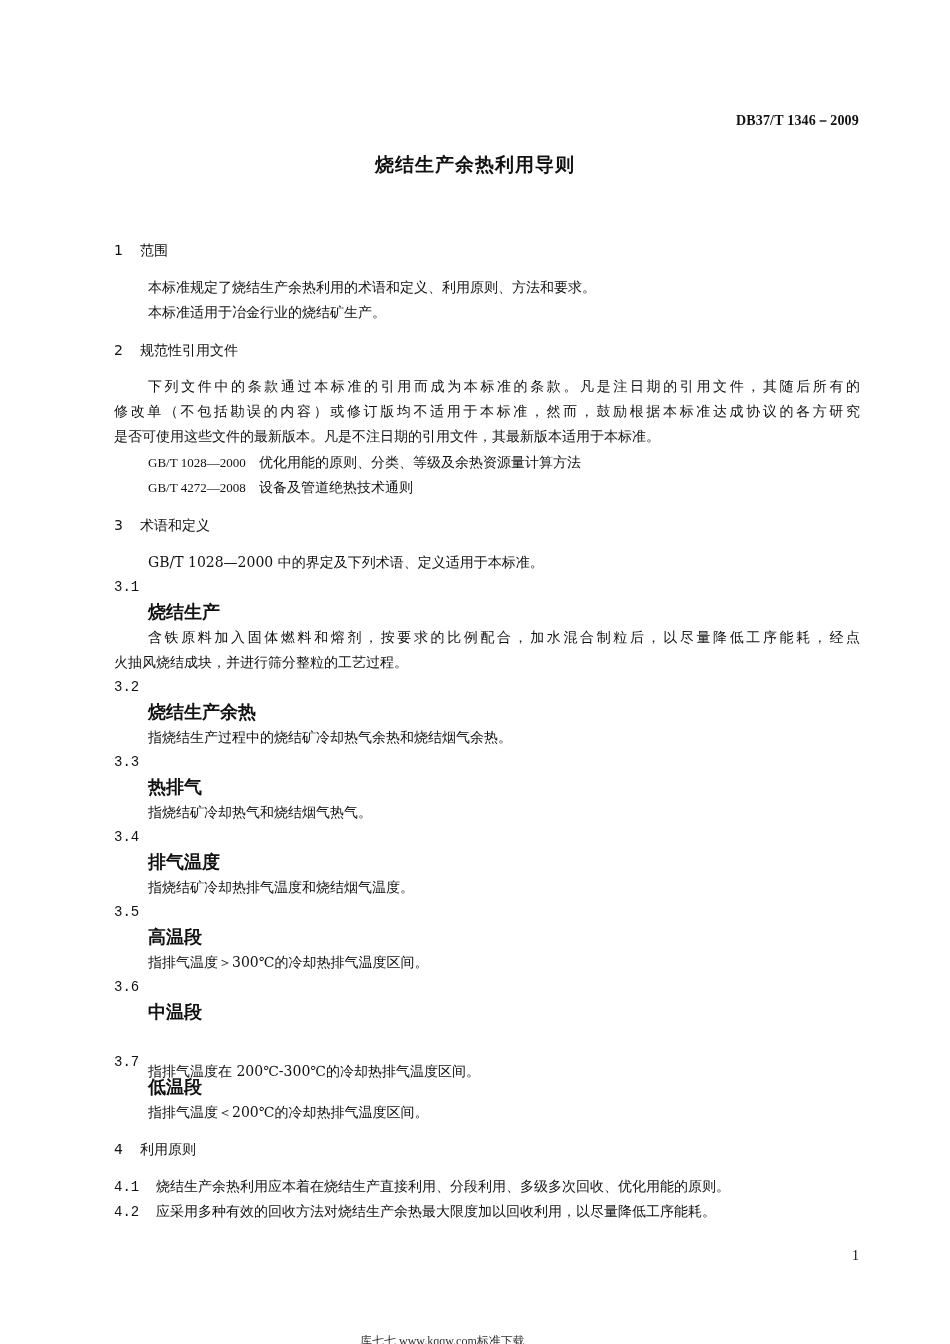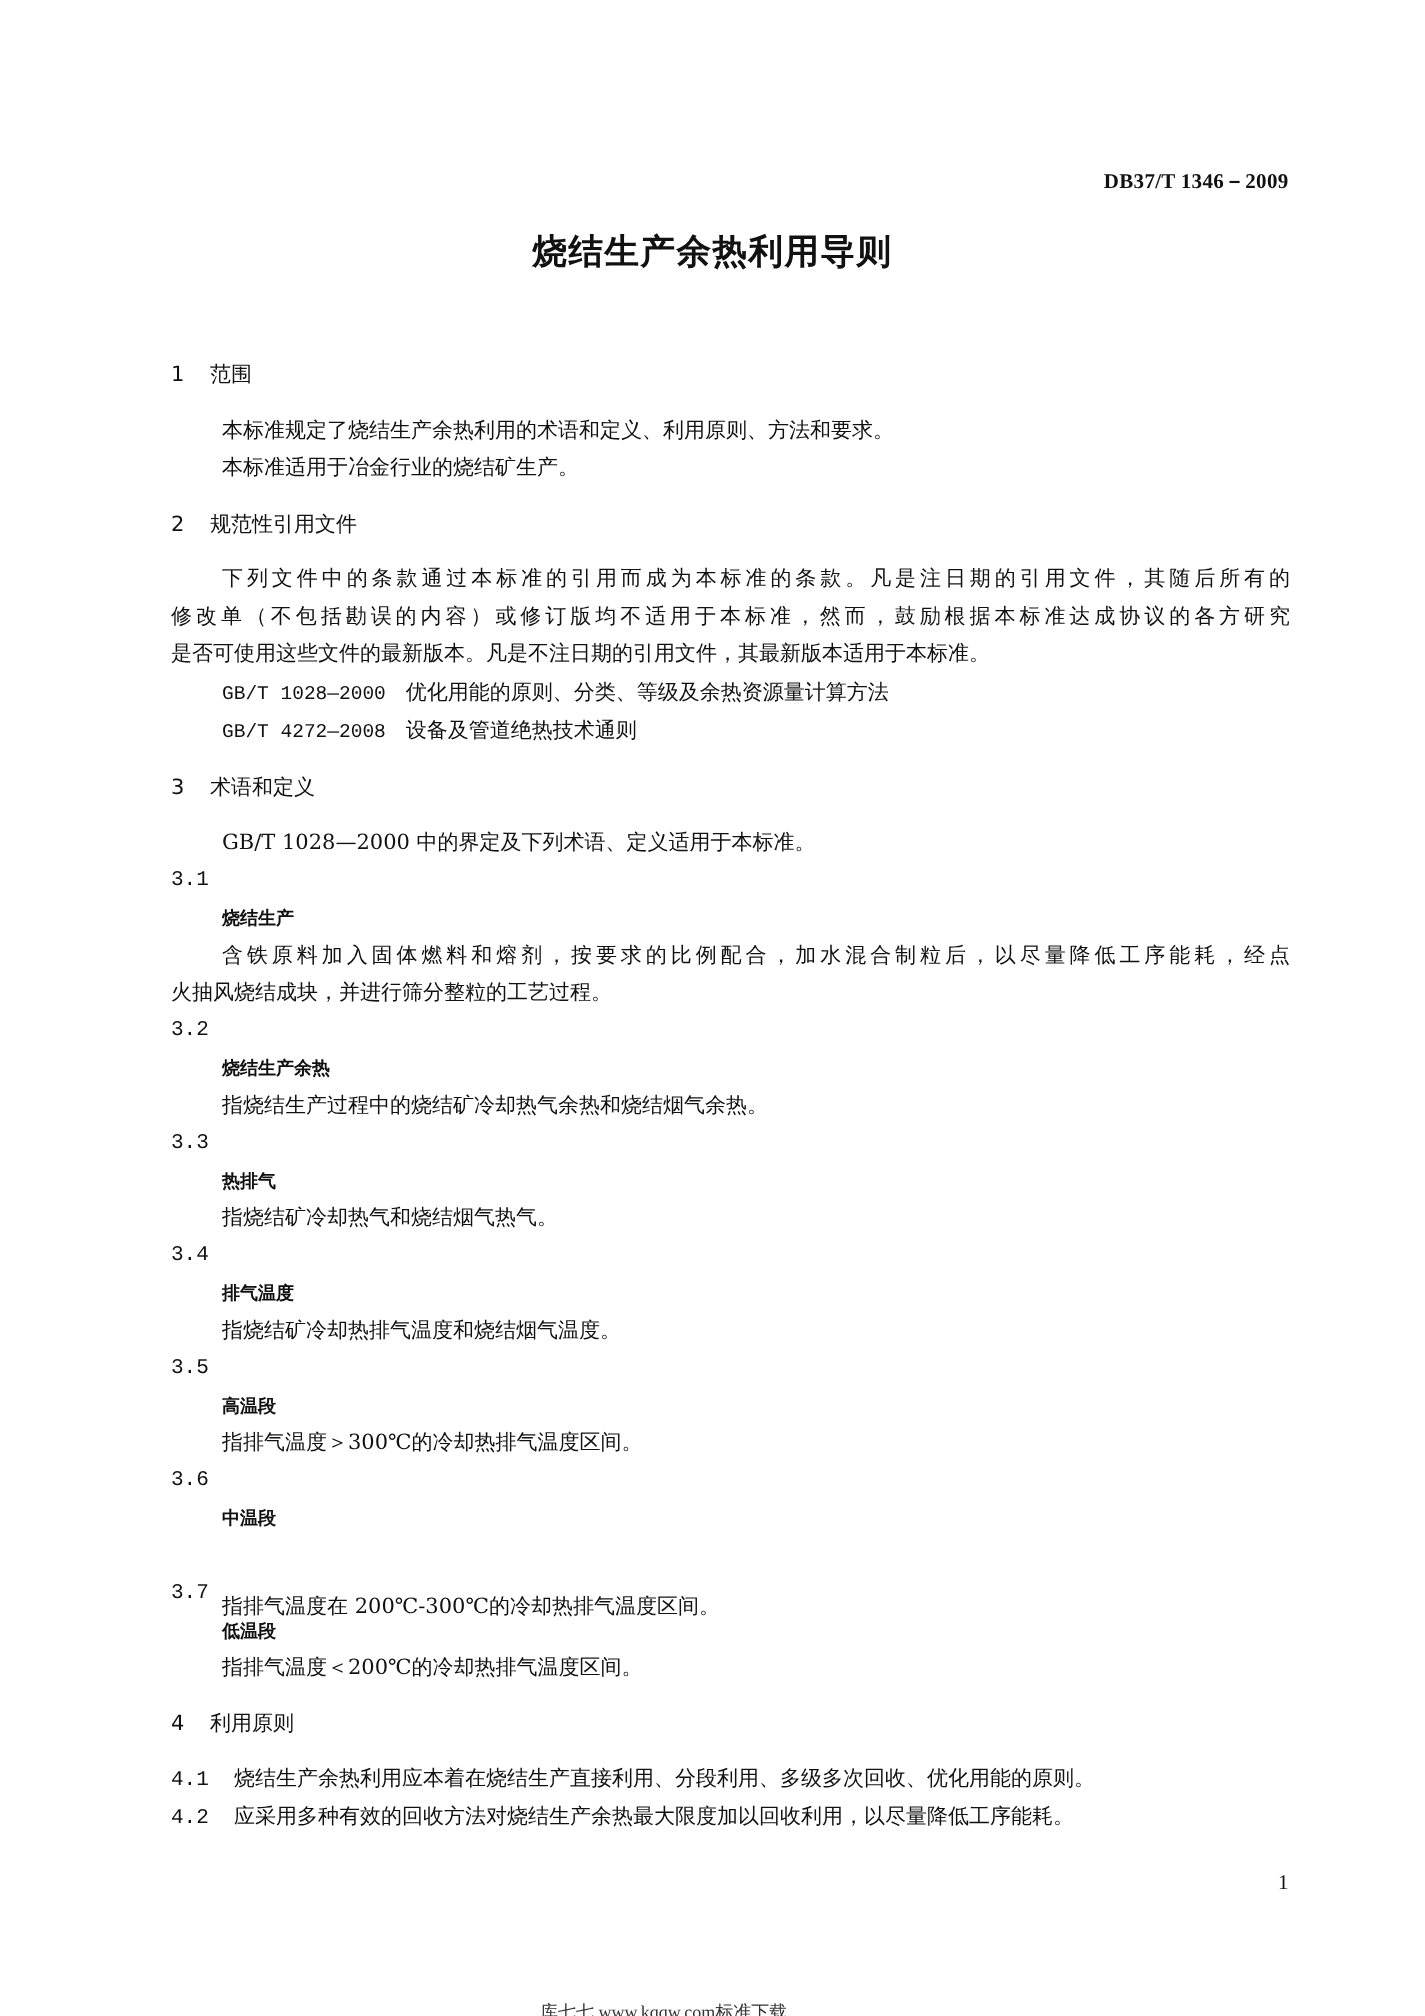--- a/index.html
+++ b/index.html
@@ -1,29 +1,29 @@
 <!DOCTYPE html>
 <html><head>
 <meta charset="utf-8">
 <style>
   html, body { margin: 0; padding: 0; background: #ffffff; }
   body { width: 950px; height: 1344px; position: relative; overflow: hidden;
          font-family: "DejaVu Serif", "Liberation Serif", serif; color: #111; }
   .std-no { position: absolute; top: 112px; right: 91px; font-family: "Liberation Serif", serif;
             font-weight: bold; font-size: 14px; letter-spacing: 0.2px; }
   .title { position: absolute; top: 152px; left: 0; width: 950px; text-align: center;
-           font-family: "DejaVu Sans", sans-serif; font-weight: bold; font-size: 23px; letter-spacing: 1px; }
+           font-family: "DejaVu Sans", sans-serif; font-weight: bold; font-size: 19px; letter-spacing: 1px; }
   .content { position: absolute; left: 114px; width: 746px; top: 236px; font-size: 14px; }
   .row { position: absolute; left: 0; white-space: nowrap; line-height: 20px; }
   .h { font-family: "DejaVu Sans", sans-serif; font-size: 14px; }
   .h .num { display: inline-block; width: 26px; }
   .p { font-size: 14px; }
   .ind { left: 34px; }
-  .mono { font-family: Liberation Mono, monospace; font-size: 13px; text-align: right; }
-  .term { font-family: "DejaVu Sans", sans-serif; font-weight: bold; font-size: 12px; }
+  .mono { font-family: Liberation Serif, serif; font-size: 13px; text-align: right; }
+  .term { font-family: "DejaVu Sans", sans-serif; font-weight: bold; font-size: 18px; }
   .sub { font-family: Liberation Mono, monospace; font-size: 14px; }
   .just { width: 746px; text-align: justify; text-align-last: justify; white-space: normal; }
   .page-num { position: absolute; top: 1248px; right: 91px; font-family: "Liberation Serif", serif; font-size: 14px; }
   .footer { position: absolute; top: 1306px; left: 360px; font-family: "Liberation Serif", serif; font-size: 12px; color: #333; margin-top: 27px; }
 </style>
 </head>
 <body>
 
 <div class="std-no">DB37/T 1346－2009</div>
 <div class="title">烧结生产余热利用导则</div>

